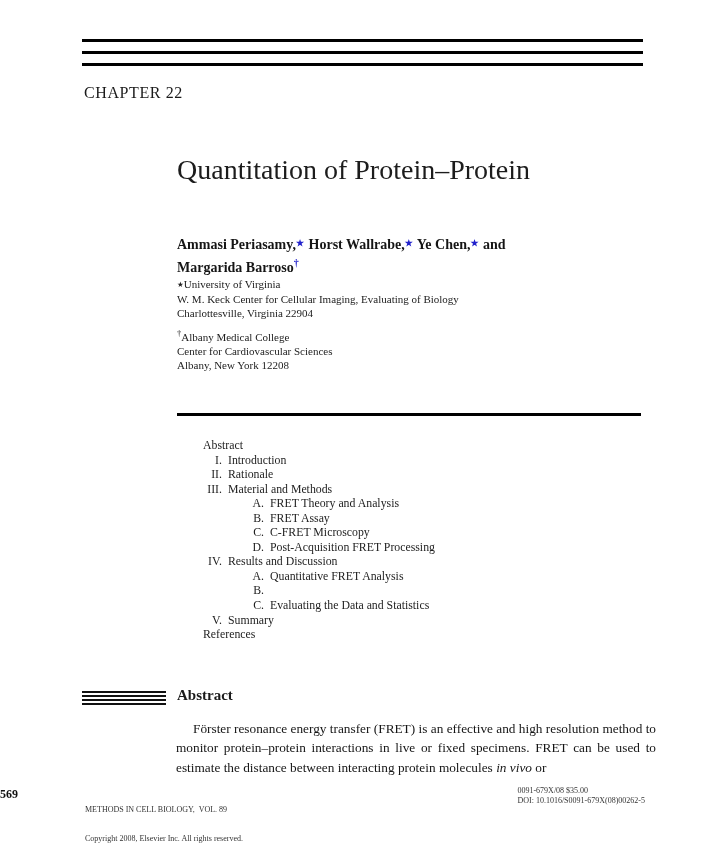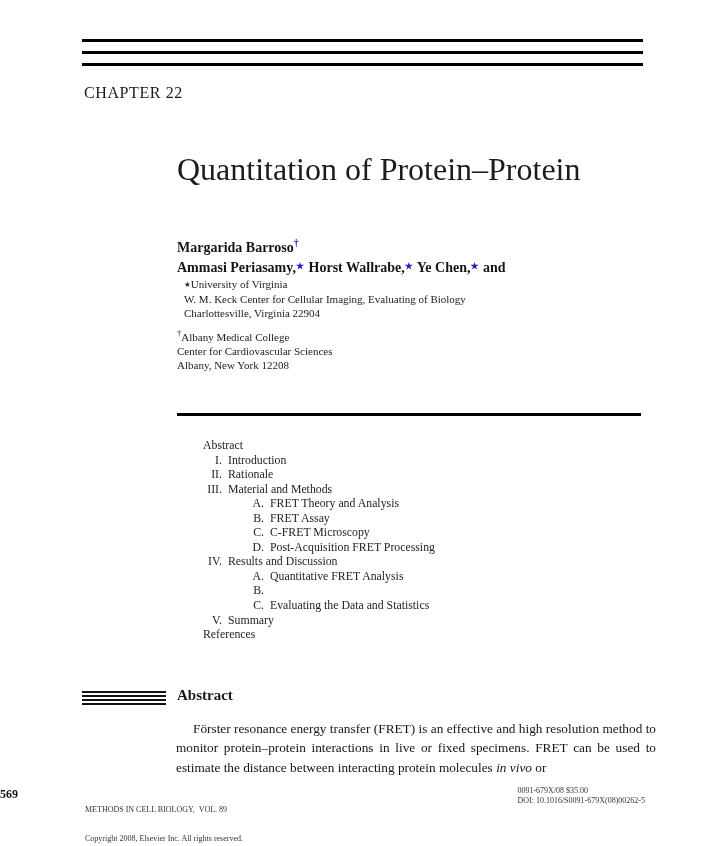--- a/index.html
+++ b/index.html
@@ -9,30 +9,30 @@
   }
   
   .rules-top { position:absolute; left:82px; top:39px; width:561px; }
   .rules-top .rule { height:2.6px; background:#000; margin-bottom:9.4px; }
   .chapter {
     position:absolute; left:84px; top:84px;
     font-size:16px; font-weight:normal; letter-spacing:0.6px;
   }
   .title {
     position:absolute; left:177px; top:153px; width:470px;
-    font-size:32px; line-height:33px; font-weight:400; color:#1c1c1c;
+    font-size:28px; line-height:33px; font-weight:400; color:#1c1c1c;
   }
   .authors {
     position:absolute; left:177px; top:234px; width:480px;
     font-size:14px; font-weight:bold; line-height:18px; color:#151515;
   }
   .star { font-size:9px; vertical-align:2.5px; letter-spacing:1px; }
   .authors sup { font-size:10px; }
   .affil { position:absolute; left:177px; font-size:11px; line-height:14px; color:#222; }
-  .affil-1 { top:277px;margin-left:7px; }
+  .affil-1 { top:277px; }
   .affil-2 { top:326px; }
   .affil sup { font-size:8.5px; }
   .affil .marker-star { font-size:7.5px; vertical-align:1.5px; }
   .rule-mid { position:absolute; left:177px; top:413px; width:464px; height:2.6px; background:#000; }
   
   .toc { position:absolute; left:177px; top:438px; font-size:11.8px; line-height:14.55px; color:#1d1d1d; }
   .toc-row { display:flex; }
   .toc-num { width:45px; text-align:right; flex:0 0 auto; }
   .toc-label { margin-left:6px; }
   .toc-row.lvl0 .toc-num { width:26px; }
@@ -72,22 +72,22 @@
     <div class="rule"></div>
   </div>
 
   <div class="chapter">CHAPTER 22</div>
 
   <div class="title">
     <div>Quantitation of Protein–Protein</div>
   </div>
 
   <div class="authors">
+    <div><span>Ammasi Periasamy,</span><span class="star sym" style="color: rgb(34, 34, 204);">★</span><span> Horst Wallrabe,</span><span class="star sym" style="color: rgb(34, 34, 204);">★</span><span> Ye Chen,</span><span class="star sym" style="color: rgb(34, 34, 204);">★</span><span> and</span></div>
     <div><span>Margarida Barroso</span><sup class="sym" style="color: rgb(34, 34, 204);">†</sup></div>
-    <div><span>Ammasi Periasamy,</span><span class="star sym" style="color: rgb(34, 34, 204);">★</span><span> Horst Wallrabe,</span><span class="star sym" style="color: rgb(34, 34, 204);">★</span><span> Ye Chen,</span><span class="star sym" style="color: rgb(34, 34, 204);">★</span><span> and</span></div>
   </div>
 
   <div class="affil affil-1">
     <div><span class="marker-star">★</span><span>University of Virginia</span></div>
     <div>W. M. Keck Center for Cellular Imaging, Evaluating of Biology</div>
     <div>Charlottesville, Virginia 22904</div>
   </div>
 
   <div class="affil affil-2">
     <div><sup>†</sup><span>Albany Medical College</span></div>

